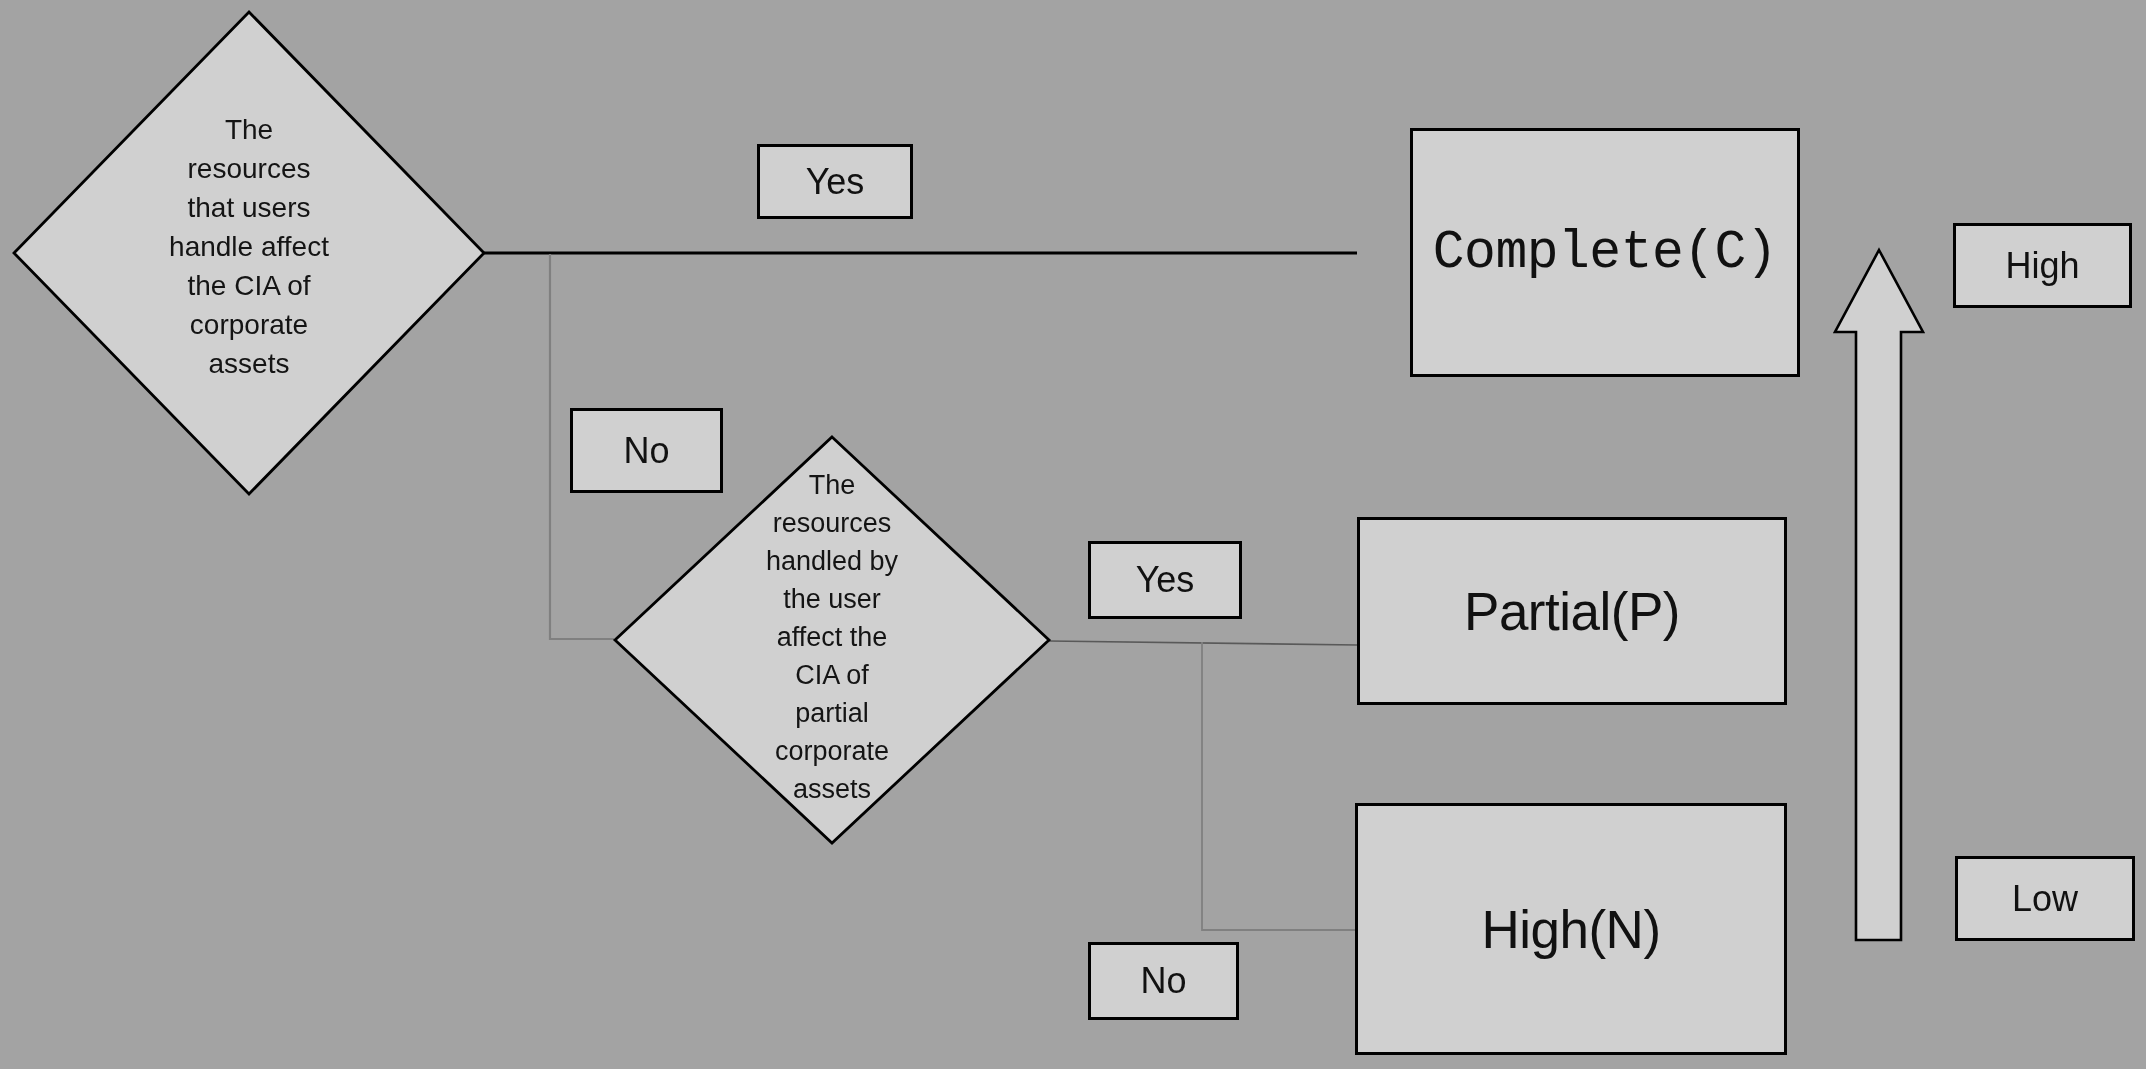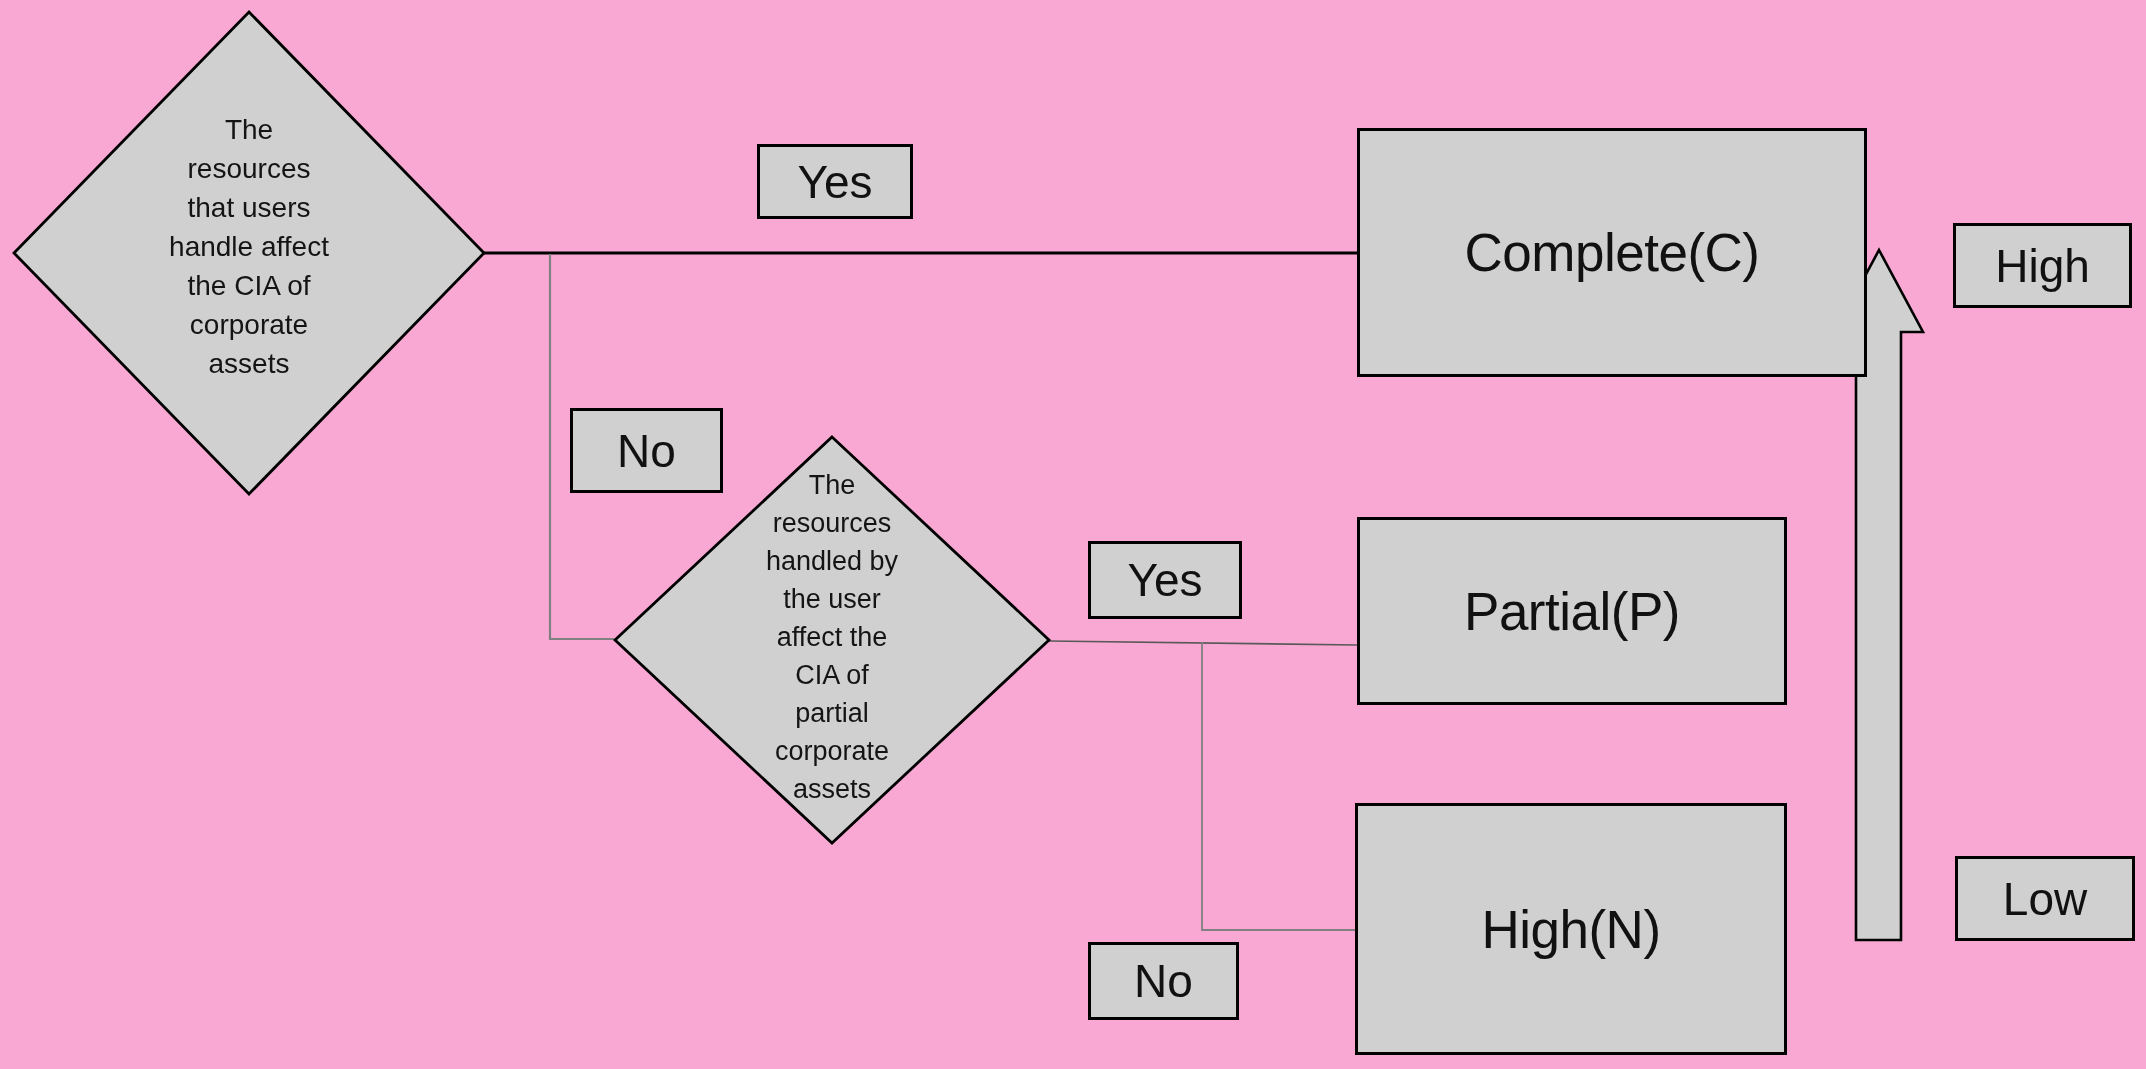--- a/index.html
+++ b/index.html
@@ -4,21 +4,21 @@
 <style>
   html, body {
     margin: 0;
     padding: 0;
     background: #ffffff;
   }
   .canvas {
     position: relative;
     width: 2146px;
     height: 1069px;
-    background: #f9a8d4;
+    background: #a3a3a3;
     font-family: "Liberation Sans", sans-serif;
     color: #0d0d0d;
     overflow: hidden;
   }
   .layer {
     position: absolute;
     left: 0;
     top: 0;
   }
   .diamond-text {
@@ -46,21 +46,21 @@
     color: #111111;
   }
   .tag {
     position: absolute;
     box-sizing: border-box;
     background: #d0d0d0;
     border: 3px solid #000000;
     display: flex;
     align-items: center;
     justify-content: center;
-    font-size: 46px;
+    font-size: 36px;
     color: #111111;
   }
 </style>
 </head>
 <body>
 
 <div class="canvas">
 
   <svg class="layer" width="2146" height="1069" viewBox="0 0 2146 1069">
 
@@ -90,21 +90,21 @@
   <div class="diamond-text small" style="left:672px; top:466px; width:320px;">The
 resources
 handled by
 the user
 affect the
 CIA of
 partial
 corporate
 assets</div>
 
-  <div class="outcome-box" style="left:1357px; top:128px; width:510px; height:249px;">Complete(C)</div>
+  <div class="outcome-box" style="left:1410px; top:128px; width:390px; height:249px;font-family:Liberation Mono, monospace;">Complete(C)</div>
 
   <div class="outcome-box" style="left:1357px; top:517px; width:430px; height:188px;">Partial(P)</div>
 
   <div class="outcome-box" style="left:1355px; top:803px; width:432px; height:252px;">High(N)</div>
 
   <div class="tag" style="left:757px; top:144px; width:156px; height:75px;">Yes</div>
 
   <div class="tag" style="left:570px; top:408px; width:153px; height:85px;">No</div>
 
   <div class="tag" style="left:1088px; top:541px; width:154px; height:78px;">Yes</div>

